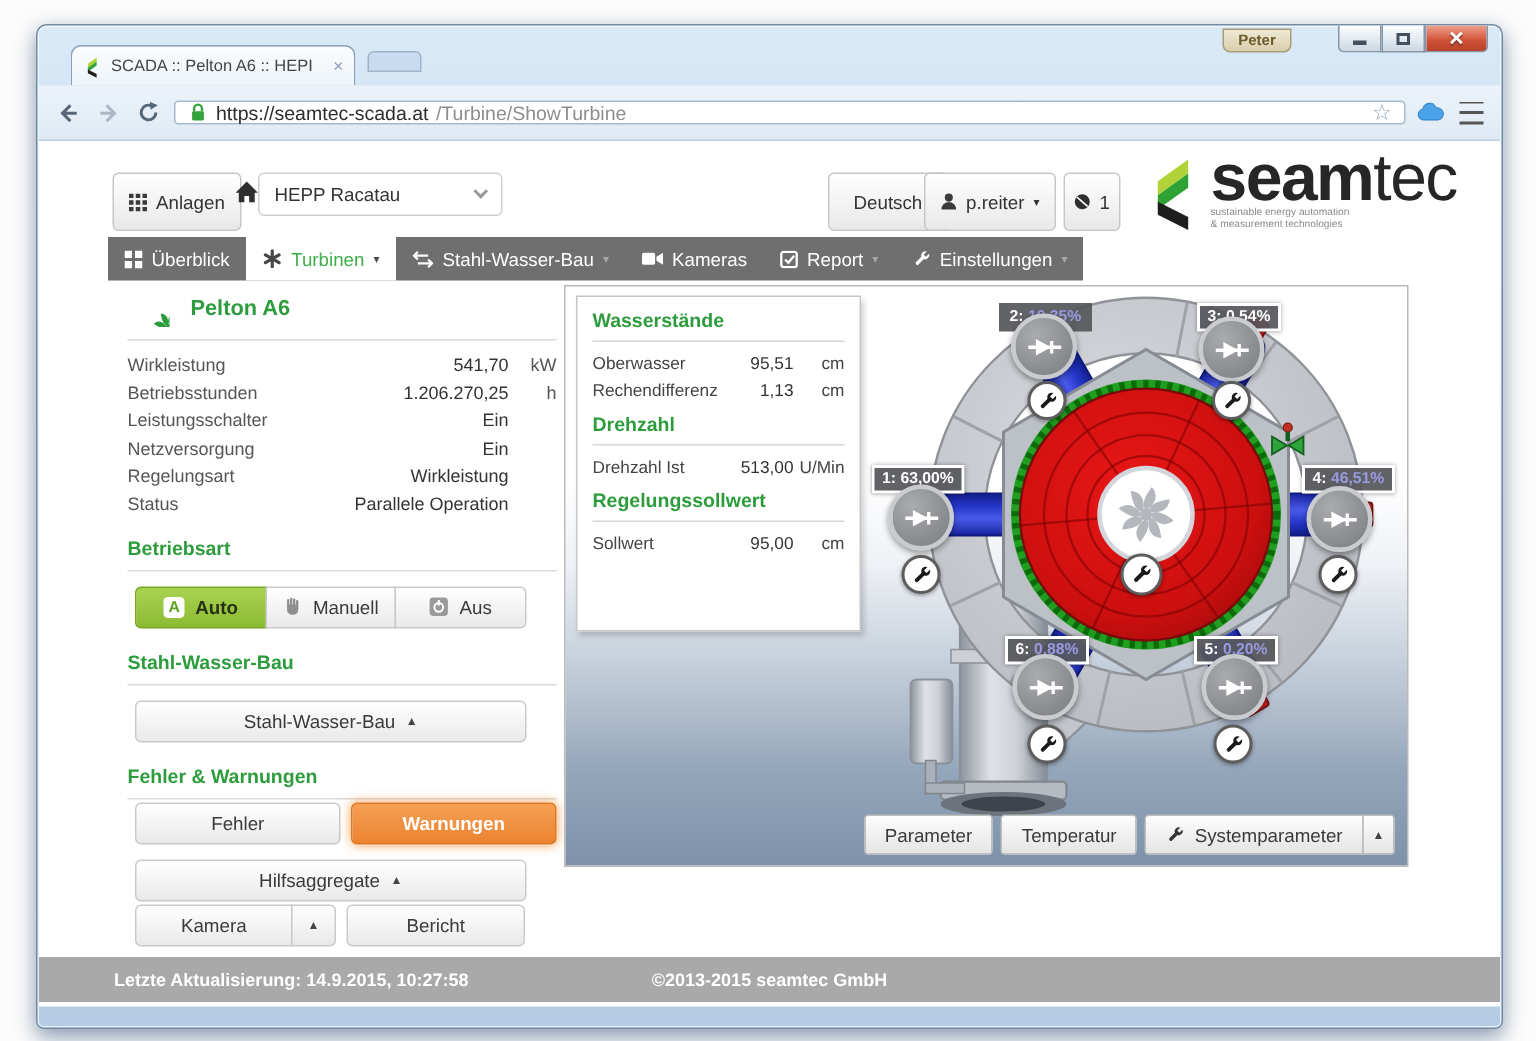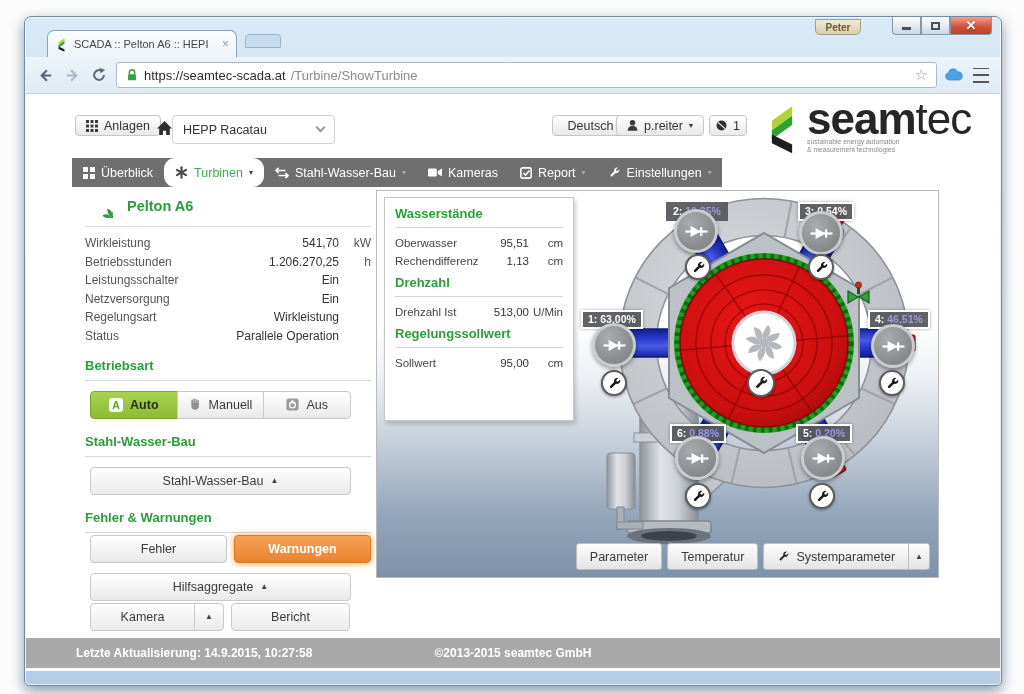--- a/index.html
+++ b/index.html
@@ -28,47 +28,47 @@
   .win-btn.min{ border-radius:0 0 0 4px; }
   .win-btn.close{ width:42px; background:linear-gradient(#f0a08a,#cf5136 60%,#b8422a); border-radius:0 0 4px 0; }
   .glyph-min{ width:9px; height:3px; background:#44505c; margin-top:6px; }
   .glyph-max{ width:9px; height:8px; border:2px solid #44505c; }
   .glyph-close{ color:#fff; font-size:13px; font-weight:bold; line-height:1; text-shadow:0 1px 1px rgba(0,0,0,.4); }
 
   .toolbar{ position:relative; height:37px; margin:0 1px;
     background:linear-gradient(#ecf3fa,#dfeaf4); border-bottom:1px solid #c0cedc;
     display:flex; align-items:center; padding:0 9px; gap:7px; }
   .navico{ width:20px; height:20px; display:flex; align-items:center; justify-content:center; }
-  .urlbar{ flex:1; height:26px; background:#fff; border:1px solid #a7bacb; border-radius:3px;
+  .urlbar{ flex:1; height:16px; background:#fff; border:1px solid #a7bacb; border-radius:3px;
     display:flex; align-items:center; padding:0 8px; gap:5px; font-size:13px; }
   .url-domain{ color:#2c2c2c; }
   .url-path{ color:#8d8d8d; }
   .url-star{ margin-left:auto; color:#97a5b3; font-size:15px; }
   .menu-bars div{ width:16px; height:2.5px; background:#555; margin:2.5px 0; }
 
   
   .page{ position:absolute; left:1px; right:1px; top:77px; bottom:14px; background:#fff; overflow:hidden; }
   .app{ position:absolute; left:34px; top:0; width:904px; height:100%; }
 
-  .hbtn{ position:absolute; height:21px; display:flex; align-items:center; justify-content:center; gap:6px;
+  .hbtn{ position:absolute; height:39px; display:flex; align-items:center; justify-content:space-between; gap:6px;
     background:linear-gradient(#ffffff,#e8e8e8); border:1px solid #c6c6c6; border-radius:4px;
     font-size:12.5px; color:#333; padding:0 10px; }
   .caret-d{ font-size:8px; color:#333; }
   .plant-select{ position:absolute; left:112px; top:21px; width:163px; height:29px; background:#fff;
     border:1px solid #cfcfcf; border-radius:4px; display:flex; align-items:center; font-size:12.5px; color:#333; padding:0 10px; }
   .chev{ width:7px; height:7px; border-left:2px solid #9a9a9a; border-bottom:2px solid #9a9a9a;
     transform:rotate(-45deg); margin-left:auto; margin-top:-4px; }
 
   .logo{ position:absolute; left:705px; top:8px; display:flex; gap:8px; }
   .logo-text .brand{ font-size:44px; line-height:34px; color:#262626; letter-spacing:-1px; }
   .brand-b{ font-weight:800; } .brand-l{ font-weight:300; }
   .tagline{ font-size:6.8px; color:#8a8a8a; line-height:8px; margin-top:2px; }
 
   .navbar{ position:absolute; left:12px; top:64px; width:650px; height:29px; background:#6f6f6f; display:flex; }
-  .ntab{ display:flex; align-items:center; gap:6px; padding:12px 11px; font-size:12.5px; color:#fff; white-space:nowrap;border-radius:11px; }
+  .ntab{ display:flex; align-items:center; gap:6px; padding:12px 11px; font-size:12.5px; color:#fff; white-space:nowrap; }
   .ntab .ncaret{ font-size:8px; color:#a5a5a5; }
   .ntab.active{ background:#fff; color:#3fae49; }
   .ntab.active .ncaret{ color:#4a4a4a; }
 
   
   .left-panel{ position:absolute; left:25px; top:100px; width:286px; }
   .lp-title{ display:flex; align-items:center; gap:14px; padding:0 0 8px 4px; border-bottom:1px solid #d9d9d9;
     color:#2d9c3c; font-size:14.5px; font-weight:bold; }
   .info-grid{ display:grid; grid-template-columns:1fr 112px 32px; row-gap:4.5px; margin-top:9px; font-size:12px; }
   .info-grid .l{ color:#555; } .info-grid .v{ color:#333; text-align:right; } .info-grid .u{ color:#555; text-align:right; }

